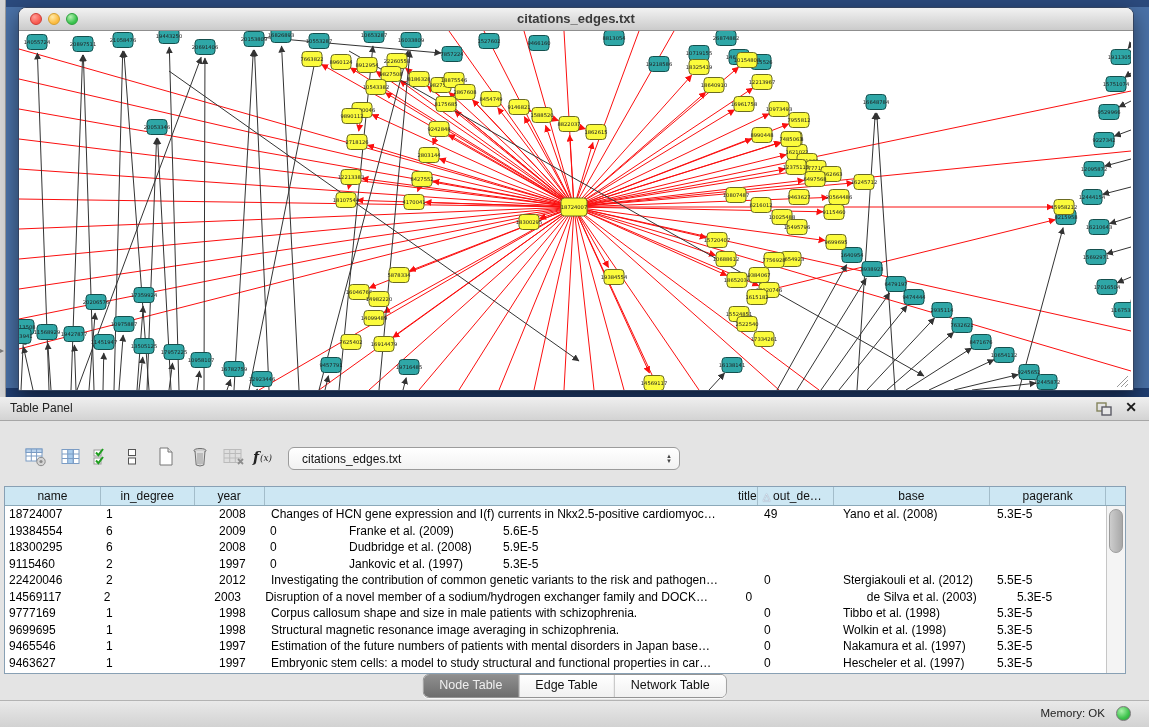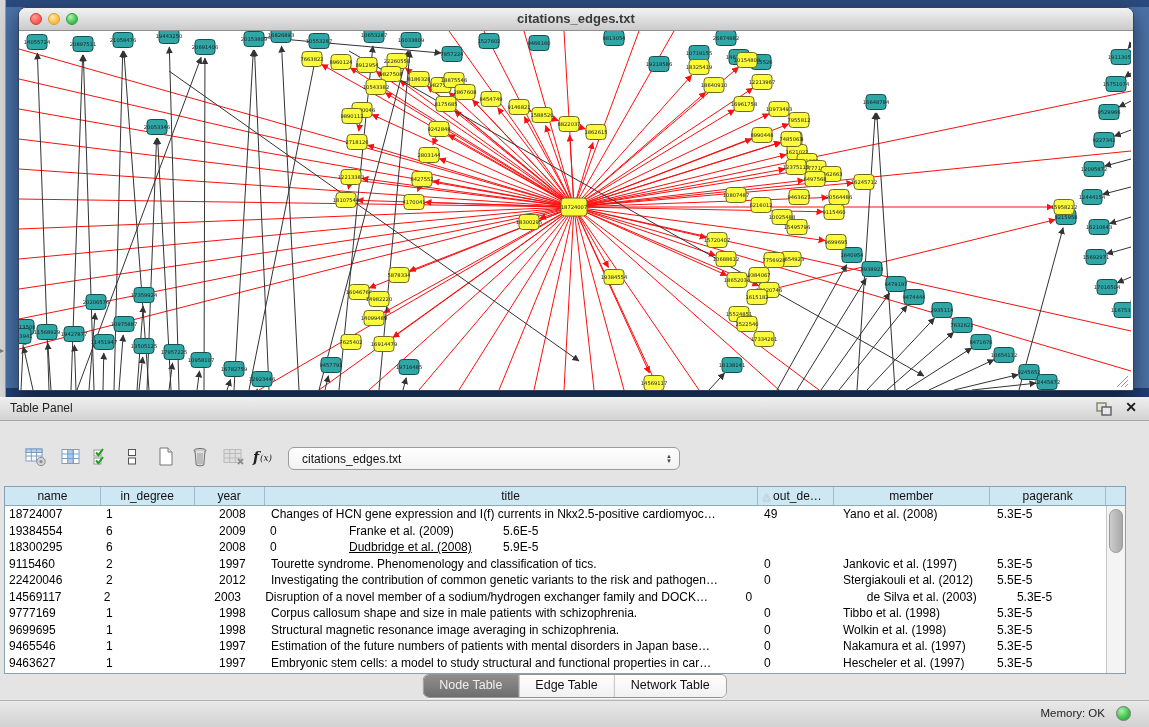--- a/index.html
+++ b/index.html
@@ -908,23 +908,23 @@
           <span>▼</span>
         </span>
     </div>
   </div>
 
   <div class="grid">
     <div class="thead" id="thead">
         <div class="th" style="width: 96px;">name</div>
         <div class="th" style="width: 94px;">in_degree</div>
         <div class="th" style="width: 70px;">year</div>
-        <div class="th" style="width: 494px;">title</div>
+        <div class="th" style="width: 494px; text-align: right;">title</div>
         <div class="th" style="width: 76px; text-align: left; padding-left: 5px;"><span class="sort-tri">△ </span>out_de…</div>
-        <div class="th" style="width: 157px;">member</div>
+        <div class="th" style="width: 157px;">base</div>
         <div class="th" style="width: 116px;">pagerank</div>
         <div class="th" style="width: 19px;"></div>
       </div>
     <div class="tbody" id="tbody">
         <div class="tr">
           <div class="td" style="width: 96px; padding-left: 4px;">18724007</div>
           <div class="td" style="width: 94px; padding-left: 5px;">1</div>
           <div class="td" style="width: 70px; padding-left: 24px;">2008</div>
           <div class="td" style="width: 494px; padding-left: 6px;">Changes of HCN gene expression and I(f) currents in Nkx2.5-positive cardiomyoc…</div>
           <div class="td" style="width: 76px; padding-left: 5px;">49</div>
@@ -937,28 +937,27 @@
           <div class="td" style="width: 70px; padding-left: 24px;">2009</div>
           <div class="td" style="width: 76px; padding-left: 5px;">0</div>
           <div class="td" style="width: 157px; padding-left: 8px;">Franke et al. (2009)</div>
           <div class="td" style="width: 116px; padding-left: 5px;">5.6E-5</div>
         </div>
         <div class="tr">
           <div class="td" style="width: 96px; padding-left: 4px;">18300295</div>
           <div class="td" style="width: 94px; padding-left: 5px;">6</div>
           <div class="td" style="width: 70px; padding-left: 24px;">2008</div>
           <div class="td" style="width: 76px; padding-left: 5px;">0</div>
-          <div class="td" style="width: 157px; padding-left: 8px; text-decoration: underline;">Dudbridge et al. (2008)</div>
+          <div class="td" style="width: 157px; padding-left: 8px;">Dudbridge et al. (2008)</div>
           <div class="td" style="width: 116px; padding-left: 5px;">5.9E-5</div>
         </div>
         <div class="tr">
           <div class="td" style="width: 96px; padding-left: 4px;">9115460</div>
           <div class="td" style="width: 94px; padding-left: 5px;">2</div>
           <div class="td" style="width: 70px; padding-left: 24px;">1997</div>
-          <div class="td" style="width: 494px; padding-left: 6px;">Tourette syndrome. Phenomenology and classification of tics.</div>
           <div class="td" style="width: 76px; padding-left: 5px;">0</div>
           <div class="td" style="width: 157px; padding-left: 8px;">Jankovic et al. (1997)</div>
           <div class="td" style="width: 116px; padding-left: 5px;">5.3E-5</div>
         </div>
         <div class="tr">
           <div class="td" style="width: 96px; padding-left: 4px;">22420046</div>
           <div class="td" style="width: 94px; padding-left: 5px;">2</div>
           <div class="td" style="width: 70px; padding-left: 24px;">2012</div>
           <div class="td" style="width: 494px; padding-left: 6px;">Investigating the contribution of common genetic variants to the risk and pathogen…</div>
           <div class="td" style="width: 76px; padding-left: 5px;">0</div>

